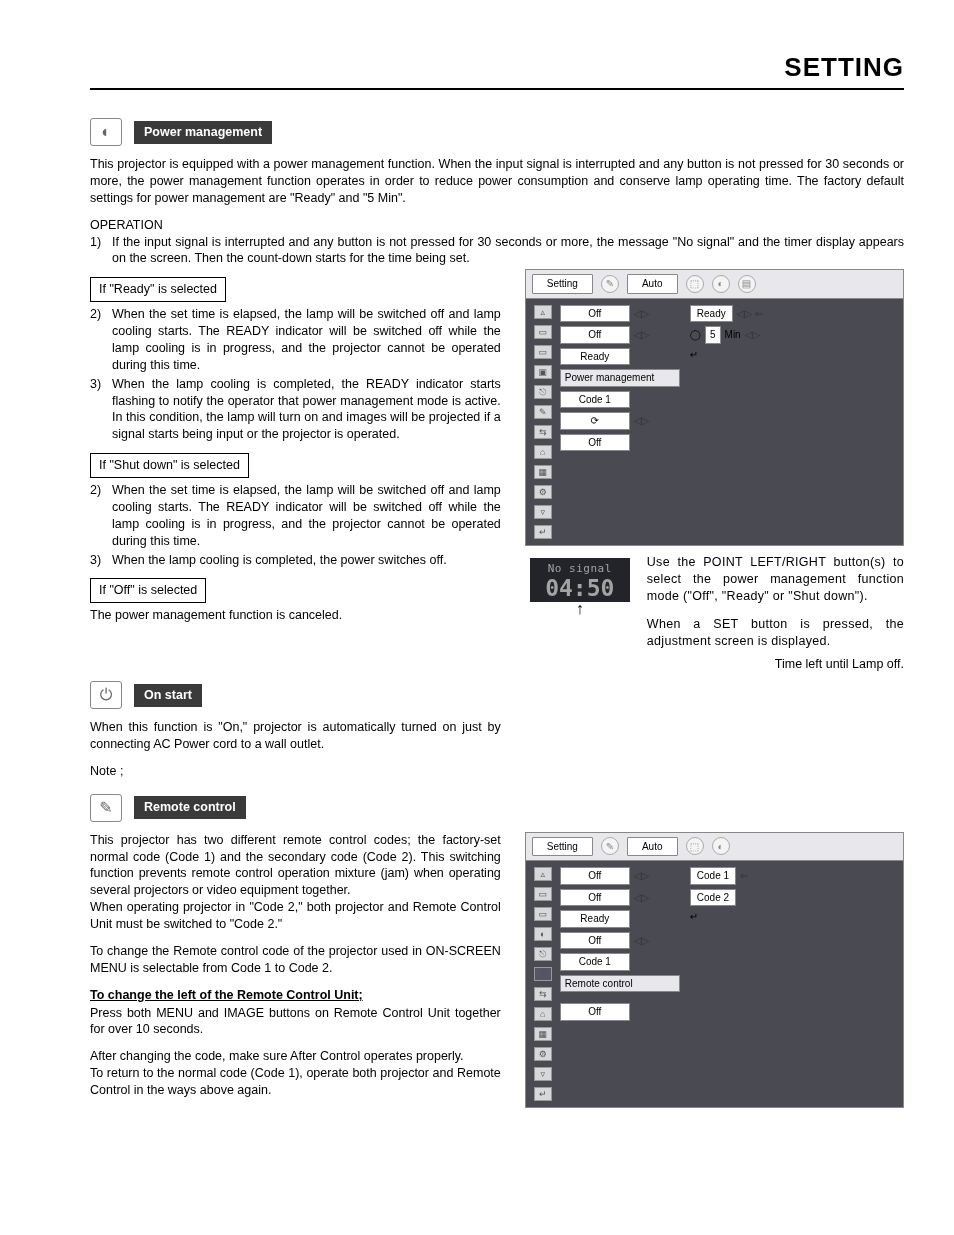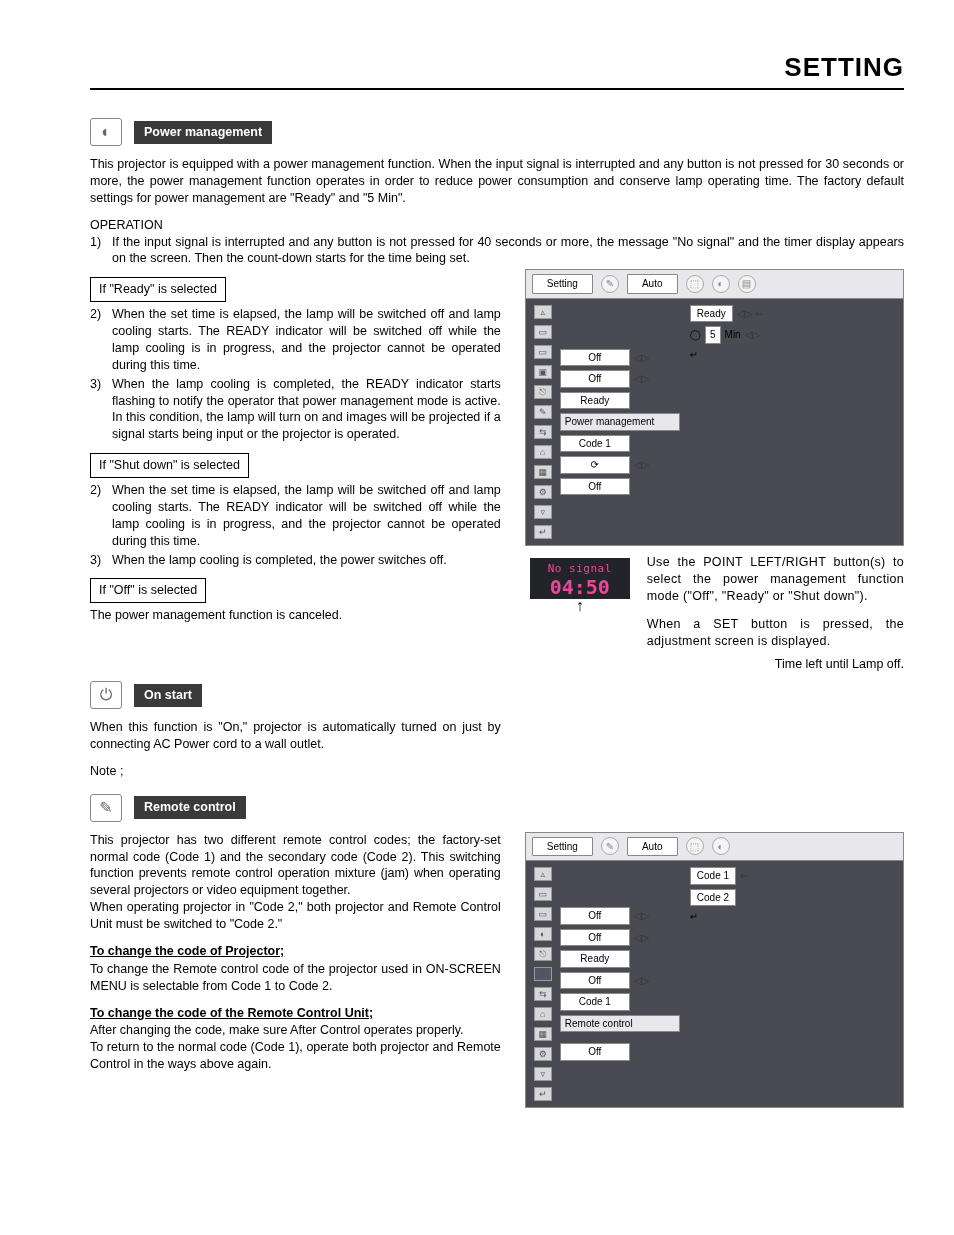--- a/index.html
+++ b/index.html
@@ -88,39 +88,39 @@
     width: 18px; height: 18px; border: 1px solid #aaa; border-radius: 50%;
     background: #f4f4f4; display:flex;align-items:center;justify-content:center;
     font-size:10px;color:#888;
   }
   .osd-body { display: flex; padding: 6px; gap: 6px; }
   .osd-icons { display: flex; flex-direction: column; gap: 6px; align-items:center; width: 22px;}
   .osd-icons .ic {
     width: 18px; height: 14px; background:#d8d8dc; border:1px solid #999;
     font-size:9px;display:flex;align-items:center;justify-content:center;color:#555;
   }
-  .osd-center { display: flex; flex-direction: column; gap: 4px; justify-content: center; }
+  .osd-center { display: flex; flex-direction: column; gap: 4px; }
   .osd-center .row { display:flex; align-items:center; gap:4px;}
   .osd-center .val {
     background:#fff; border:1px solid #888; padding:1px 0;
     width: 70px; text-align:center; font-size:10px;
   }
   .osd-center .val.wide { width: 120px; padding:1px 4px; text-align:left; background:#e8e8ec;}
   .arrows { font-size:10px; color:#333; }
   .osd-right-panel { display:flex; flex-direction:column; gap:4px; margin-left:4px;}
   .osd-right-panel .row { display:flex; align-items:center; gap:4px; font-size:10px;}
   .osd-right-panel .box { background:#fff; border:1px solid #888; padding:1px 6px;}
   .osd-mini { background:#fff; border:1px solid #888; padding:1px 4px; font-size:10px;}
   .nosignal {
     width: 100px; margin: 4px auto 0 auto;
-    background:#23232a; color:#ec4899; text-align:center;
+    background:#23232a; color:#a3a3a3; text-align:center;
     padding: 4px 0 2px 0; font-family: monospace;
   }
   .nosignal .ns { font-size:11px; letter-spacing:0.5px;}
-  .nosignal .tm { font-size:20px; font-weight:bold; line-height:1;}
+  .nosignal .tm { font-size:23px; font-weight:bold; line-height:1;}
   .caption { text-align:center; font-size:12.5px; margin-top:2px;}
   .arrow-up { text-align:center; font-size:16px; line-height:0.6; margin-top:2px;}
   .right-notes p { text-align: justify; margin-bottom: 12px; letter-spacing: 0.3px;}
   .uline { text-decoration: underline; font-weight: bold; margin-top:6px; margin-bottom:1px;}
   .note-row { display:flex; gap:20px; text-align:justify; margin-top:8px;}
   .note-row .lbl { flex: 0 0 48px;}
   .note-row .txt { flex:1; text-align:justify;}
 </style>
 </head>
 <body>
@@ -132,21 +132,21 @@
 <div class="section-row">
   <div class="icon-box">◐</div>
   <div class="pill">Power management</div>
 </div>
 
 <p class="body">This projector is equipped with a power management function. When the input signal is interrupted and any button is not pressed for 30 seconds or more, the power management function operates in order to reduce power consumption and conserve lamp operating time. The factory default settings for power management are "Ready" and "5 Min".</p>
 
 <div class="op-title">OPERATION</div>
 <div class="num-item">
   <div class="n">1)</div>
-  <div class="t">If the input signal is interrupted and any button is not pressed for 40 seconds or more, the message "No signal" and the timer display appears on the screen. Then the count-down starts for the time being set.</div>
+  <div class="t">If the input signal is interrupted and any button is not pressed for 30 seconds or more, the message "No signal" and the timer display appears on the screen. Then the count-down starts for the time being set.</div>
 </div>
 
 <div class="two-col">
   <div class="left-col">
     <div class="sel-box">If "Ready" is selected</div>
     <div class="num-item">
       <div class="n">2)</div>
       <div class="t">When the set time is elapsed, the lamp will be switched off and lamp cooling starts. The READY indicator will be switched off while the lamp cooling is in progress, and the projector cannot be operated during this time.</div>
     </div>
     <div class="num-item">
@@ -273,23 +273,23 @@
 
 <div class="section-row" style="margin-top:14px;">
   <div class="icon-box">✎</div>
   <div class="pill">Remote control</div>
 </div>
 
 <div class="two-col">
   <div class="left-col">
     <p class="body" style="margin-bottom:0;">This projector has two different remote control codes; the factory-set normal code (Code 1) and the secondary code (Code 2).  This switching function prevents remote control operation mixture (jam) when operating several projectors or video equipment together.</p>
     <p class="body">When operating projector in "Code 2,"  both projector and Remote Control Unit must be switched to "Code 2."</p>
-    <div class="uline">To change the code of Projector;</div>
     <p class="body">To change the Remote control code of the projector used in ON-SCREEN MENU is selectable from Code 1 to Code 2.</p>
-    <div class="uline">To change the code of the Remote Control Unit;</div>
+    <div class="uline">To change the left of the Remote Control Unit;</div>
+    <p class="body">Press both MENU and IMAGE buttons on Remote Control Unit together for over 10 seconds.</p>
     <p class="body" style="margin-bottom:0;">After changing the code, make sure After Control operates properly.</p>
     <p class="body">To return to the normal code (Code 1), operate both projector and Remote Control in the ways above again.</p>
 
   </div>
 
   <div class="right-col">
 
     <div class="osd">
       <div class="osd-top">
         <span class="tbox">Setting</span>

